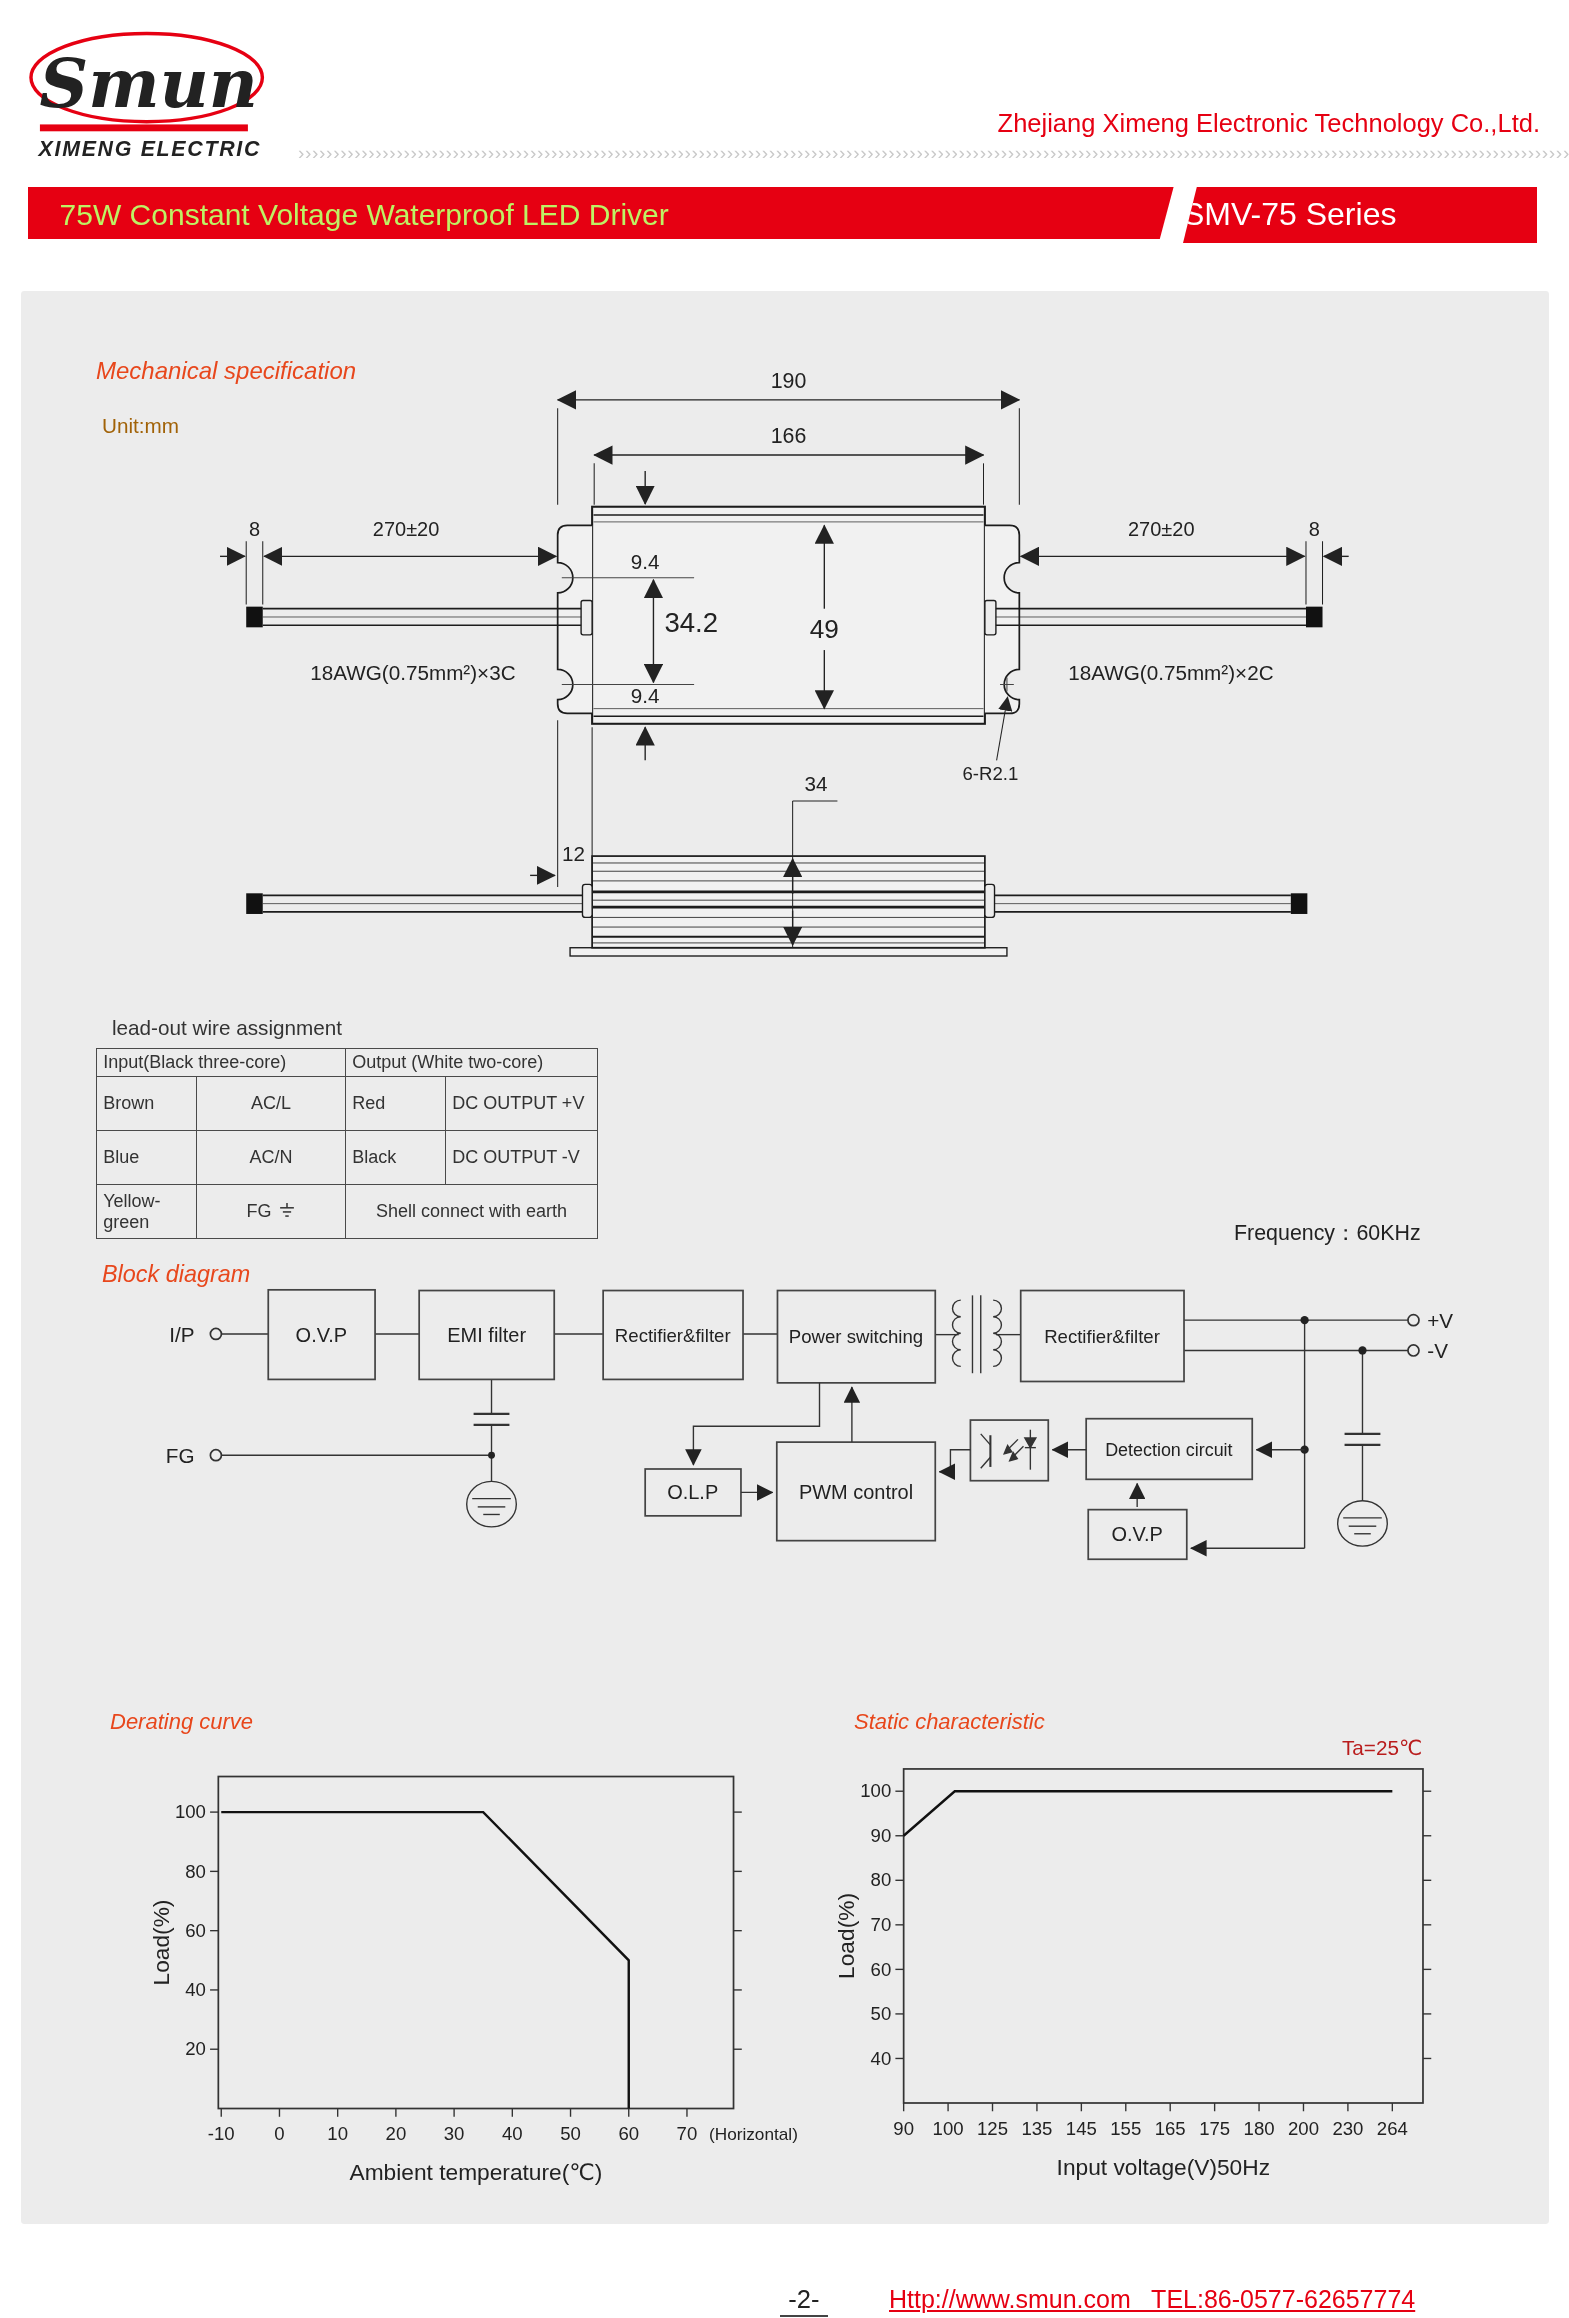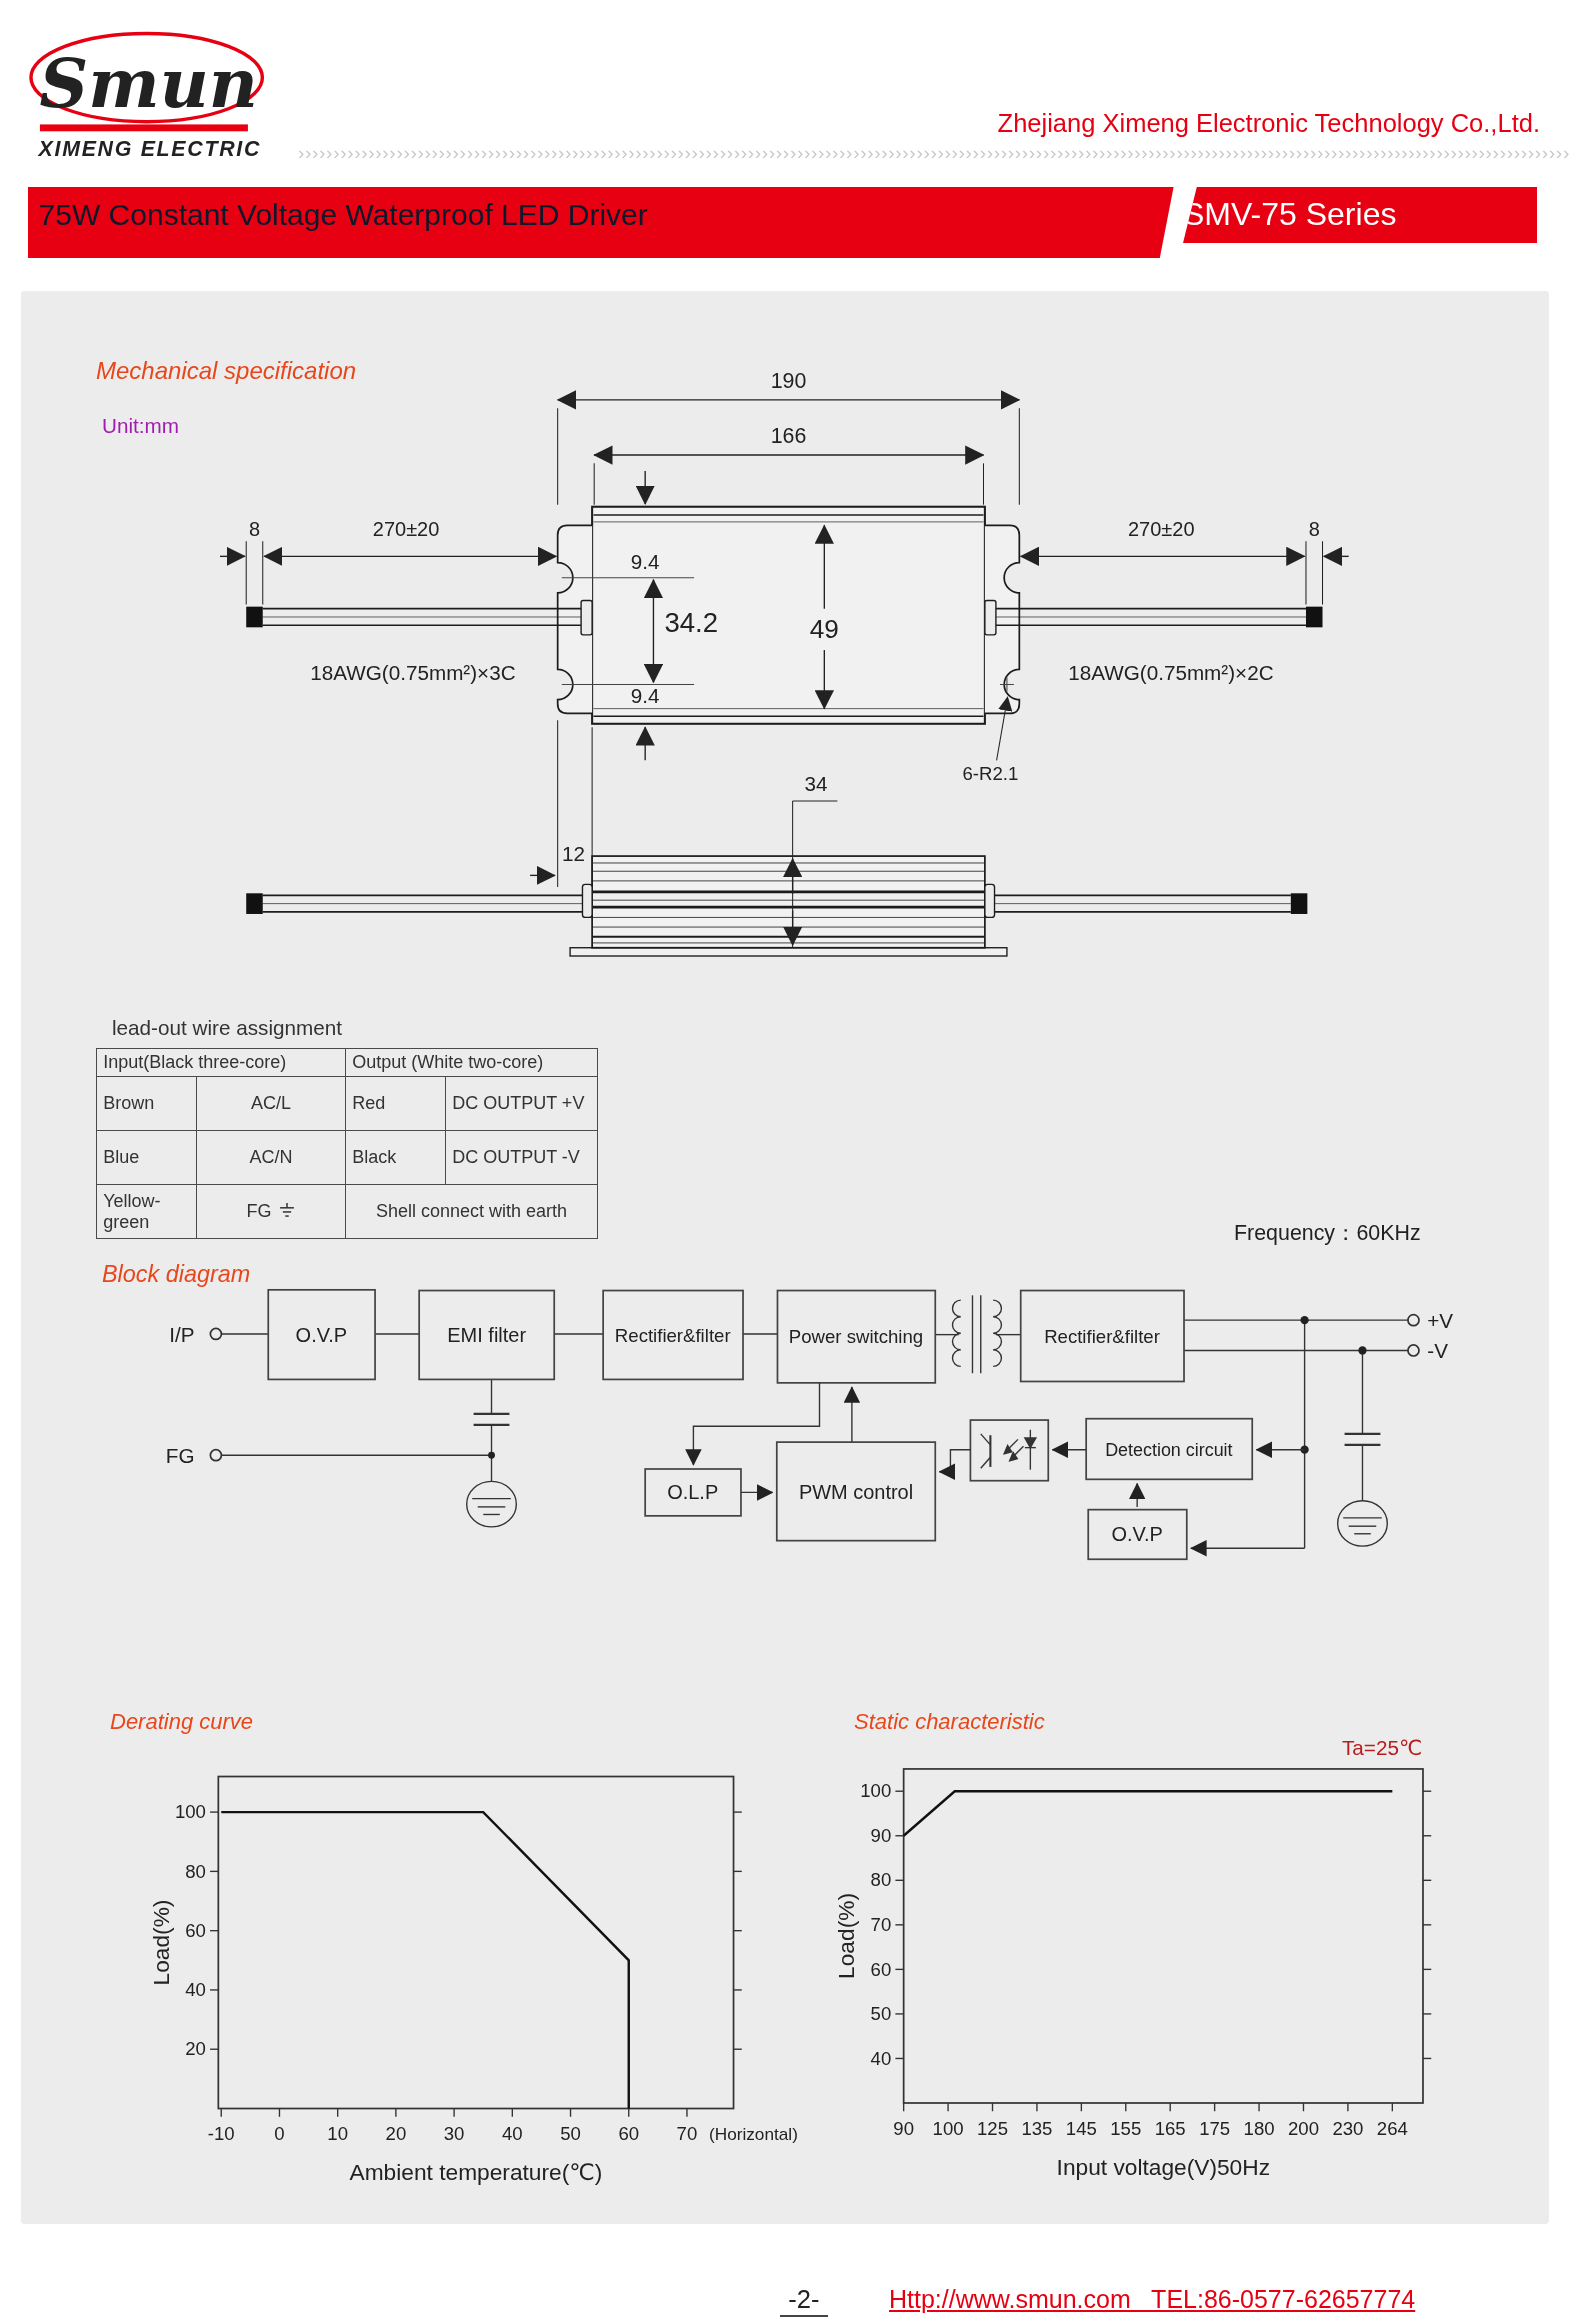--- a/index.html
+++ b/index.html
@@ -15,31 +15,31 @@
   body{font-family:"Liberation Sans","DejaVu Sans",sans-serif;}
   .page{position:relative;width:1569px;height:2319px;background:#fff;overflow:hidden;margin-top:24px;}
   .abs{position:absolute;}
   svg{font-family:"Liberation Sans","DejaVu Sans",sans-serif;}
   svg text{fill:#222;}
 
   
   .company-name{top:85px;right:29px;font-size:25.5px;color:var(--brand-red);}
   .chevrons{left:298px;top:117px;width:1272px;height:23.4px;overflow:hidden;white-space:nowrap;
             font-size:19px;line-height:23.4px;color:var(--chevron-gray);letter-spacing:0.7px;}
-  .bar-left{left:27.6px;top:163px;width:1146px;height:71px;background:var(--brand-red);
+  .bar-left{left:27.6px;top:163px;width:1146px;height:52px;background:var(--brand-red);
             clip-path:polygon(0 0,100% 0,calc(100% - 13.8px) 100%,0 100%);
-            color:#0f172a;font-size:30px;line-height:55px;padding-left:11px;white-space:nowrap;}
+            color:#bef264;font-size:30px;line-height:55px;padding-left:32px;white-space:nowrap;}
   .bar-right{left:1183px;top:163px;width:354px;height:56px;background:var(--brand-red);
             clip-path:polygon(13.8px 0,100% 0,100% 100%,0 100%);
             color:#fff;font-size:32px;line-height:55px;text-align:left;}
   
   .panel{left:20.7px;top:267px;width:1528px;height:1933px;background:var(--panel-gray);border-radius:3.4px;}
 
   .sec-heading{font-size:24px;color:var(--heading-orange);font-style:italic;}
-  .note-text{font-size:20.7px;color:#a21caf;}
+  .note-text{font-size:20.7px;color:#a16207;}
 
   
   table.wires{border-collapse:collapse;table-layout:fixed;}
   table.wires td{border:1.4px solid var(--table-border);font-size:18px;color:#333;height:28px;
                  padding:0 0 0 6.2px;vertical-align:middle;}
   table.wires td.center{text-align:center;padding:16px;}
   .fg-cell{display:flex;align-items:center;justify-content:center;gap:6.2px;}
 
   
   .page-num{left:780px;top:2261px;font-size:25.5px;color:#222;border-bottom:2.1px solid #444;padding:0 8.3px 1.4px 8.3px;}

